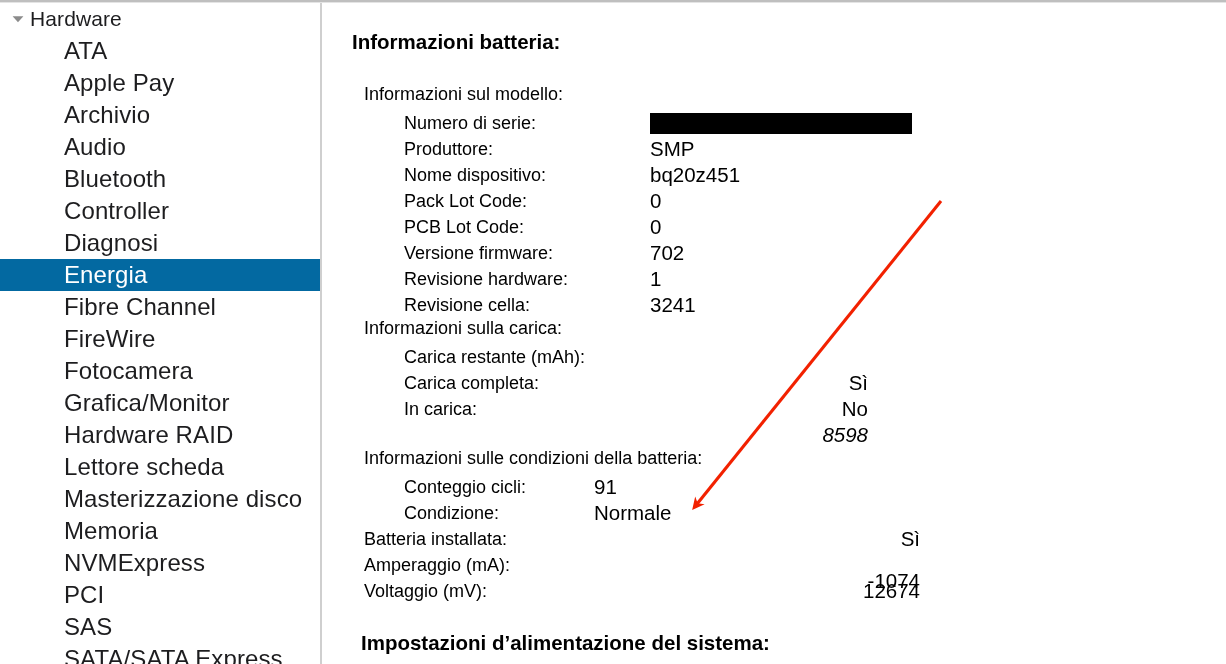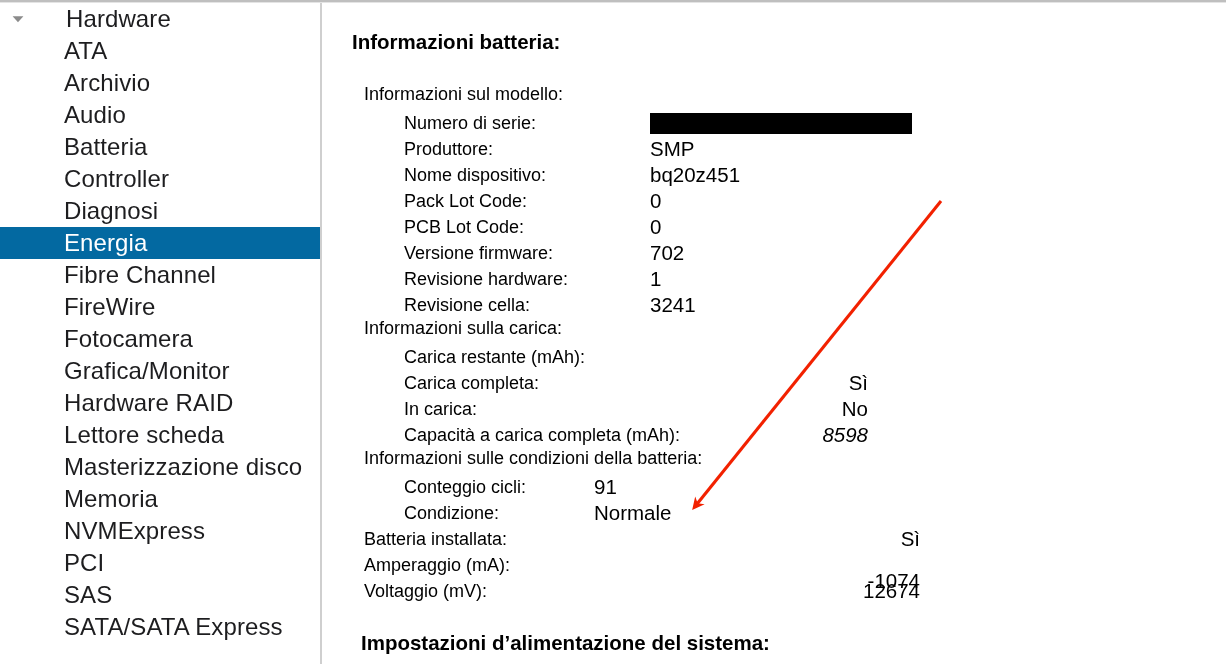--- a/index.html
+++ b/index.html
@@ -90,21 +90,21 @@
     margin-right: 2px;
     flex: 0 0 auto;
   }
   .disclosure-icon svg { display: block; }
 
   .tree-label {
     font-size: 24px;
     color: #1d1d1f;
     letter-spacing: 0.1px;
   }
-  .tree-row.group .tree-label { font-size: 24px; margin-left: 36px; }
+  .tree-row.group .tree-label { font-size: 21px; }
 
   
   #main {
     position: absolute;
     left: 322px; top: 3px;
     width: 904px;
     height: 661px;
     background: #ffffff;
     overflow: hidden;
   }
@@ -176,27 +176,30 @@
             <svg width="16" height="16" viewBox="0 0 16 16">
               <path d="M2.6 5.2 L13.4 5.2 L8 11.3 Z" fill="#8b8b8b"></path>
             </svg>
           </span>
           <span class="tree-label">Hardware</span>
         </li>
         <li class="tree-row child">
           <span class="tree-label">ATA</span>
         </li>
         <li class="tree-row child">
+          <span class="tree-label">Apple Pay</span>
+        </li>
+        <li class="tree-row child">
           <span class="tree-label">Archivio</span>
         </li>
         <li class="tree-row child">
           <span class="tree-label">Audio</span>
         </li>
         <li class="tree-row child">
-          <span class="tree-label">Batteria</span>
+          <span class="tree-label">Bluetooth</span>
         </li>
         <li class="tree-row child">
           <span class="tree-label">Controller</span>
         </li>
         <li class="tree-row child">
           <span class="tree-label">Diagnosi</span>
         </li>
         <li class="tree-row child selected">
           <span class="tree-label">Energia</span>
         </li>
@@ -290,21 +293,20 @@
           </div>
           <div class="row" style="position: absolute; left: 0px; top: 367px; width: 860px;">
             <span class="lbl" style="left: 52px;">Carica completa:</span>
             <span class="val" style="left: 0px; width: 516px; text-align: right;">Sì</span>
           </div>
           <div class="row" style="position: absolute; left: 0px; top: 393px; width: 860px;">
             <span class="lbl" style="left: 52px;">In carica:</span>
             <span class="val" style="left: 0px; width: 516px; text-align: right;">No</span>
           </div>
           <div class="row" style="position: absolute; left: 0px; top: 419px; width: 860px;">
-            <span class="lbl" style="left: 52px;">Capacità a carica completa (mAh):</span>
             <span class="val" style="left: 0px; width: 516px; text-align: right; font-style: italic;">8598</span>
           </div>
         </div>
 
       <div class="lbl" style="left:12px; top:445px;">Informazioni sulle condizioni della batteria:</div>
 
       <div id="condition-rows">
           <div class="row" style="position: absolute; left: 0px; top: 471px; width: 860px;">
             <span class="lbl" style="left: 52px;">Conteggio cicli:</span>
             <span class="val" style="left: 242px;">91</span>

